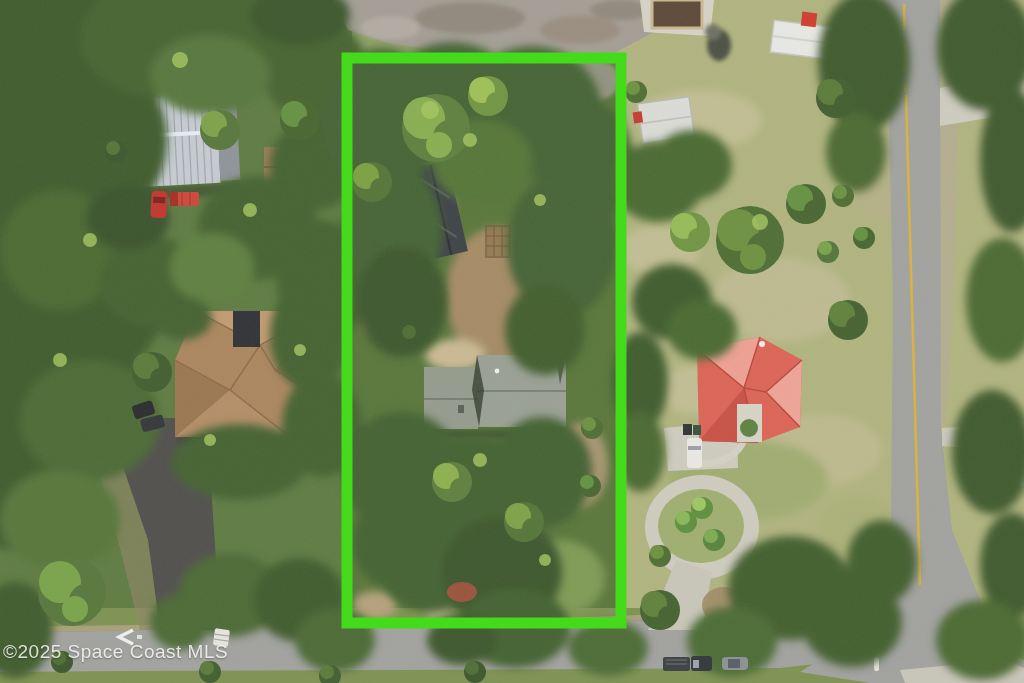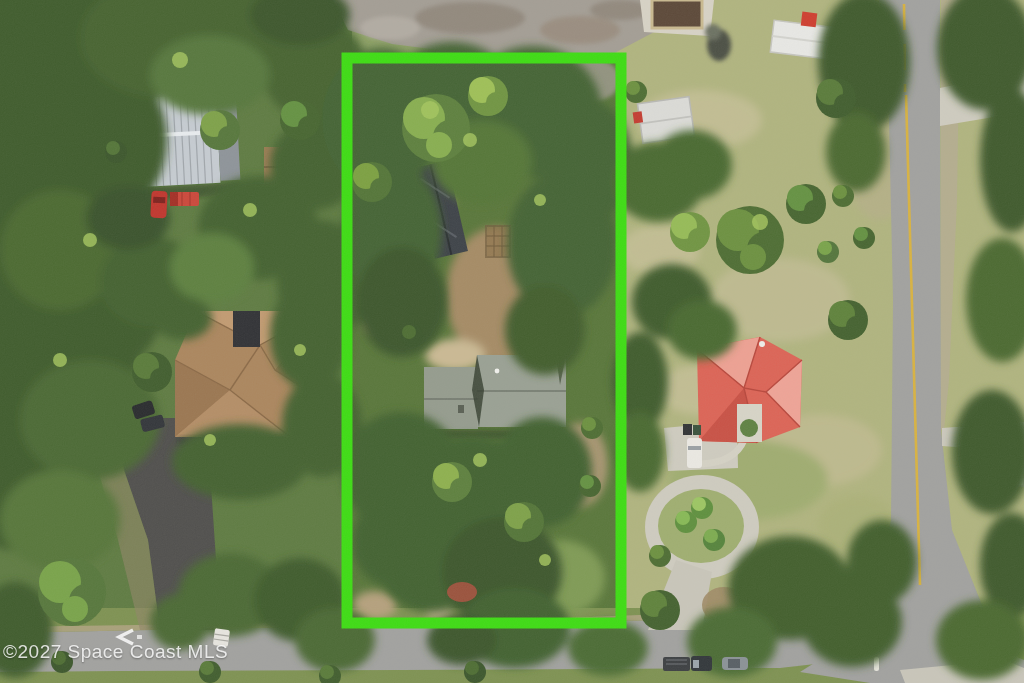--- a/index.html
+++ b/index.html
@@ -381,14 +381,14 @@
       <rect x="214" y="629" width="15" height="17" rx="2" fill="#e8e6e0"></rect>
       <path d="M214,635 h15 M214,640 h15" stroke="#a9a8a2" stroke-width="1.2"></path>
     </g>
   </g>
 
   <rect x="347" y="58" width="274" height="565" fill="none" stroke-width="11" stroke="#3bdd10"></rect>
 
   <rect width="1024" height="683" filter="url(#grain)" opacity=".13"></rect>
 </svg>
 
-<div class="watermark">©2027 Space Coast MLS</div>
+<div class="watermark">©2025 Space Coast MLS</div>
 </div>
 
 </body></html>

